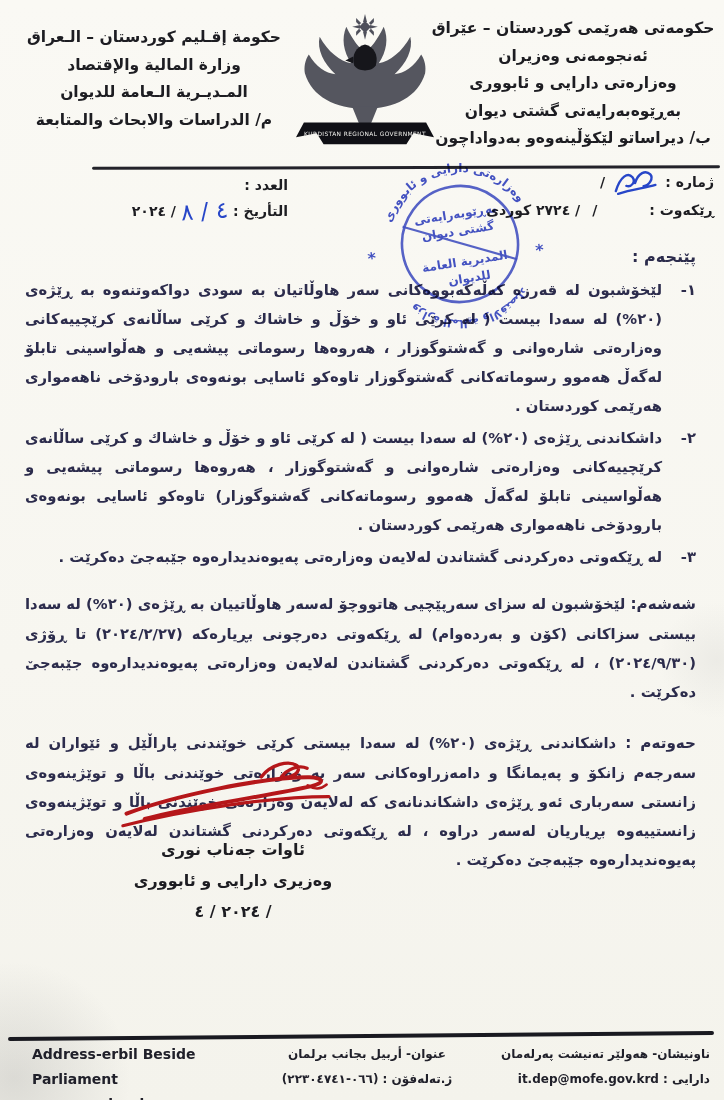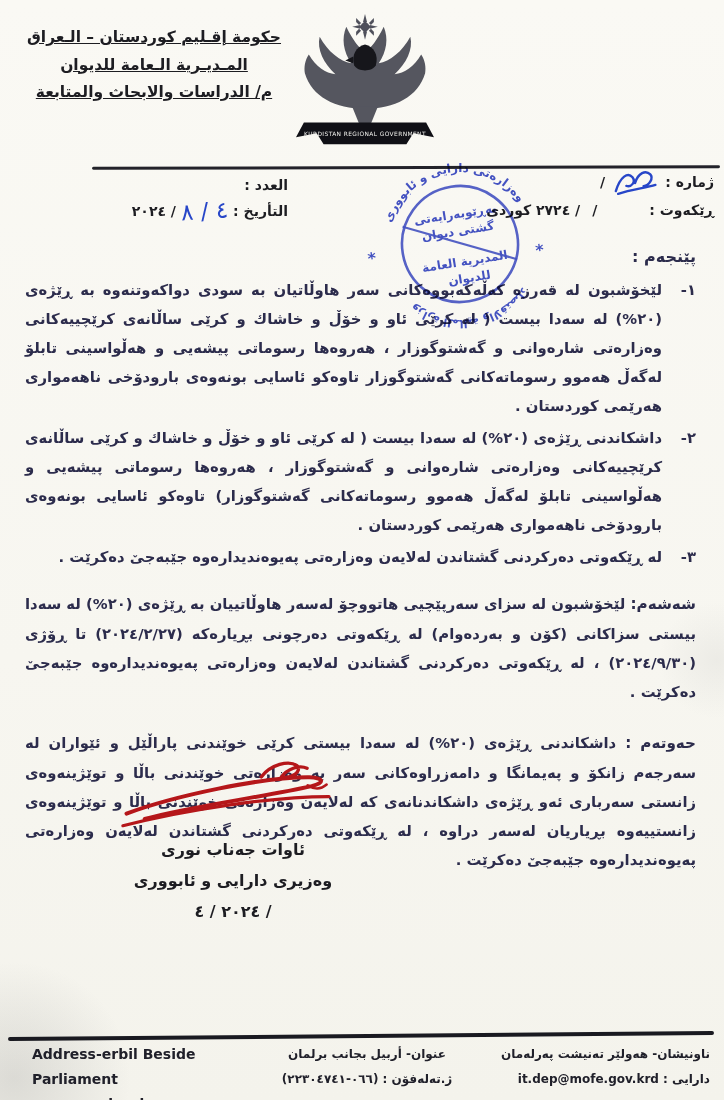--- a/index.html
+++ b/index.html
@@ -15,21 +15,21 @@
       radial-gradient(circle at 2% 98%, rgba(120,120,120,.20), rgba(120,120,120,0) 9%),
       radial-gradient(circle at 99% 60%, rgba(140,140,140,.10), rgba(140,140,140,0) 6%),
       linear-gradient(180deg,#faf9f4 0%, #f7f6f0 60%, #f4f3ec 100%);
     overflow:hidden;
     color:#22223a;
   }
   
   .hdr-block{position:absolute;text-align:center;font-weight:bold;color:#1d1d22;}
   .hdr-left{left:8px;top:24px;width:292px;font-size:15.5px;line-height:27.5px;direction:rtl;}
   .hdr-right{right:6px;top:15px;width:290px;font-size:15.5px;line-height:27.5px;direction:rtl;}
-  .hdr-line{white-space:nowrap;text-decoration:underline;}
+  .hdr-line{white-space:nowrap;}
   .emblem{position:absolute;left:296px;top:12px;width:138px;height:150px;}
   .divider{position:absolute;left:92px;top:166px;width:628px;height:3px;background:#23232a;border-radius:2px;transform:rotate(-0.15deg);}
   
   .ref-ar{position:absolute;left:98px;top:172px;width:190px;direction:rtl;font-weight:bold;color:#1d1d22;font-size:14px;}
   .ref-ar .row{display:flex;direction:ltr;justify-content:flex-end;align-items:center;gap:5px;height:26px;}
   .ref-ku{position:absolute;right:10px;top:168px;width:260px;direction:rtl;font-weight:bold;color:#1d1d22;font-size:14px;}
   .ref-ku .row{display:flex;align-items:center;height:28px;}
   .hw{color:#2746c8;font-weight:normal;}
   .hw-date{font-size:23px;transform:rotate(-4deg);letter-spacing:1px;}
   .gap-lg{display:inline-block;width:52px;}
@@ -60,24 +60,32 @@
   .foot-left{left:32px;width:225px;text-align:left;direction:ltr;font-size:14px;}
   .ltr{direction:ltr;unicode-bidi:isolate;display:inline-block;}
 </style>
 </head>
 <body>
 
 <div class="page">
 
   <div class="hdr-block hdr-left">
     <div class="hdr-line">حكومة إقـليم كوردستان – الـعراق</div>
+    <div class="hdr-line">وزارة المالية والإقتصاد</div>
     <div class="hdr-line">المـديـرية الـعامة للديوان</div>
     <div class="hdr-line">م/ الدراسات والابحاث والمتابعة</div>
   </div>
 
+  <div class="hdr-block hdr-right">
+    <div class="hdr-line">حكومەتی هەرێمی كوردستان – عێراق</div>
+    <div class="hdr-line">ئەنجومەنی وەزیران</div>
+    <div class="hdr-line">وەزارەتی دارایی و ئابووری</div>
+    <div class="hdr-line">بەڕێوەبەرایەتی گشتی دیوان</div>
+    <div class="hdr-line">ب/ دیراساتو لێكۆڵینەوەو بەدواداچون</div>
+  </div>
 
   <svg class="emblem" viewBox="0 0 140 152">
     <g fill="#4f505b">
       <circle cx="70" cy="15" r="4.5"></circle>
       <polygon points="70,2 72,10 70,12 68,10"></polygon>
       <polygon points="70,28 72,20 70,18 68,20"></polygon>
       <polygon points="57,15 65,13 67,15 65,17"></polygon>
       <polygon points="83,15 75,13 73,15 75,17"></polygon>
       <polygon points="61,6 66,11 64,13 61,10"></polygon>
       <polygon points="79,6 74,11 76,13 79,10"></polygon>

